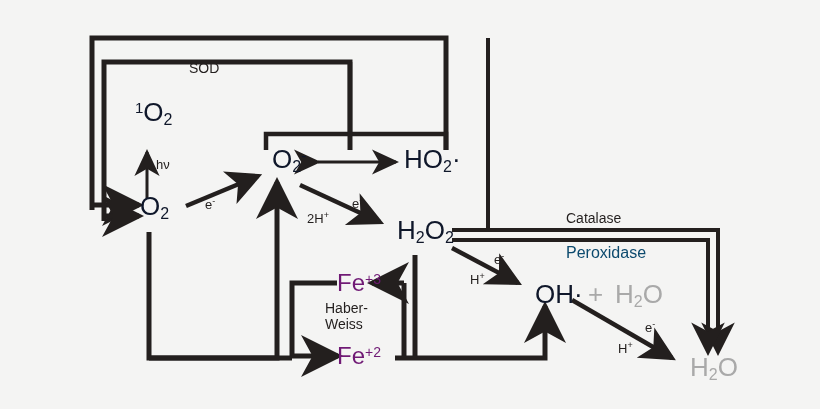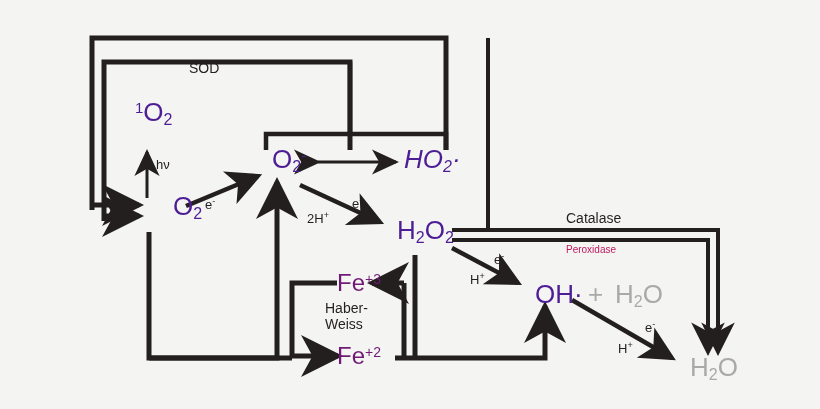--- a/index.html
+++ b/index.html
@@ -7,35 +7,35 @@
     width:820px;height:409px;
     background:#f4f4f3;
     font-family:"Liberation Sans",sans-serif;
     overflow:hidden;
   }
   #stage{position:relative;width:820px;height:325px;}
   #stage svg{position:absolute;left:0;top:0;}
   .lbl{position:absolute;white-space:nowrap;line-height:1;}
 
   
-  .sp{font-size:26px;color:#4c1d95;}
+  .sp{font-size:26px;color:#0f172a;}
   .sp .sub{font-size:16px;vertical-align:-4px;}
   .sp .sup{font-size:15px;vertical-align:7px;}
   .pre{font-size:15px;vertical-align:8px;}
 
   
   .gray{color:#a9a9a9;}
   .gray-fe{font-size:24px;color:#701a75;}
   .gray-fe .sup{font-size:14px;vertical-align:7px;}
 
   
   .ann{font-size:13px;color:#231f1e;}
   .ann .sup{font-size:9px;vertical-align:5px;}
   .enz{font-size:14px;color:#231f1e;text-align:center;}
-  .perox{font-size:10px;color:#be185d;}
+  .perox{font-size:16px;color:#0c4a6e;}
   .hw{font-size:14px;color:#231f1e;line-height:1.12;}
   .sod{font-size:14px;color:#231f1e;}
 </style>
 </head>
 <body>
 
 <div id="stage">
 
   <svg width="820" height="409" viewBox="0 0 820 409">
     <defs>
@@ -101,33 +101,33 @@
   </svg>
 
   <div class="lbl sod" style="left:189px;top:61px;">SOD</div>
 
   <div class="lbl sp" style="left:135px;top:99px;">
     <span class="pre">1</span><span>O</span><span class="sub">2</span>
   </div>
 
   <div class="lbl ann" style="left:156px;top:158px;">hν</div>
 
-  <div class="lbl sp" style="left:140px;top:193px;margin-left:33px;">
+  <div class="lbl sp" style="left:140px;top:193px;">
     <span>O</span><span class="sub">2</span>
   </div>
 
   <div class="lbl ann" style="left:205px;top:197px;">
     <span>e</span><span class="sup">-</span>
   </div>
 
   <div class="lbl sp" style="left:272px;top:146px;">
     <span>O</span><span class="sub">2</span><span class="sup">-</span>
   </div>
 
-  <div class="lbl sp" style="left:404px;top:146px;font-style:italic;">
+  <div class="lbl sp" style="left:404px;top:146px;">
     <span>HO</span><span class="sub">2</span><span>·</span>
   </div>
 
   <div class="lbl ann" style="left:307px;top:211px;">
     <span>2H</span><span class="sup">+</span>
   </div>
 
   <div class="lbl ann" style="left:352px;top:196px;">
     <span>e</span><span class="sup">-</span>
   </div>

